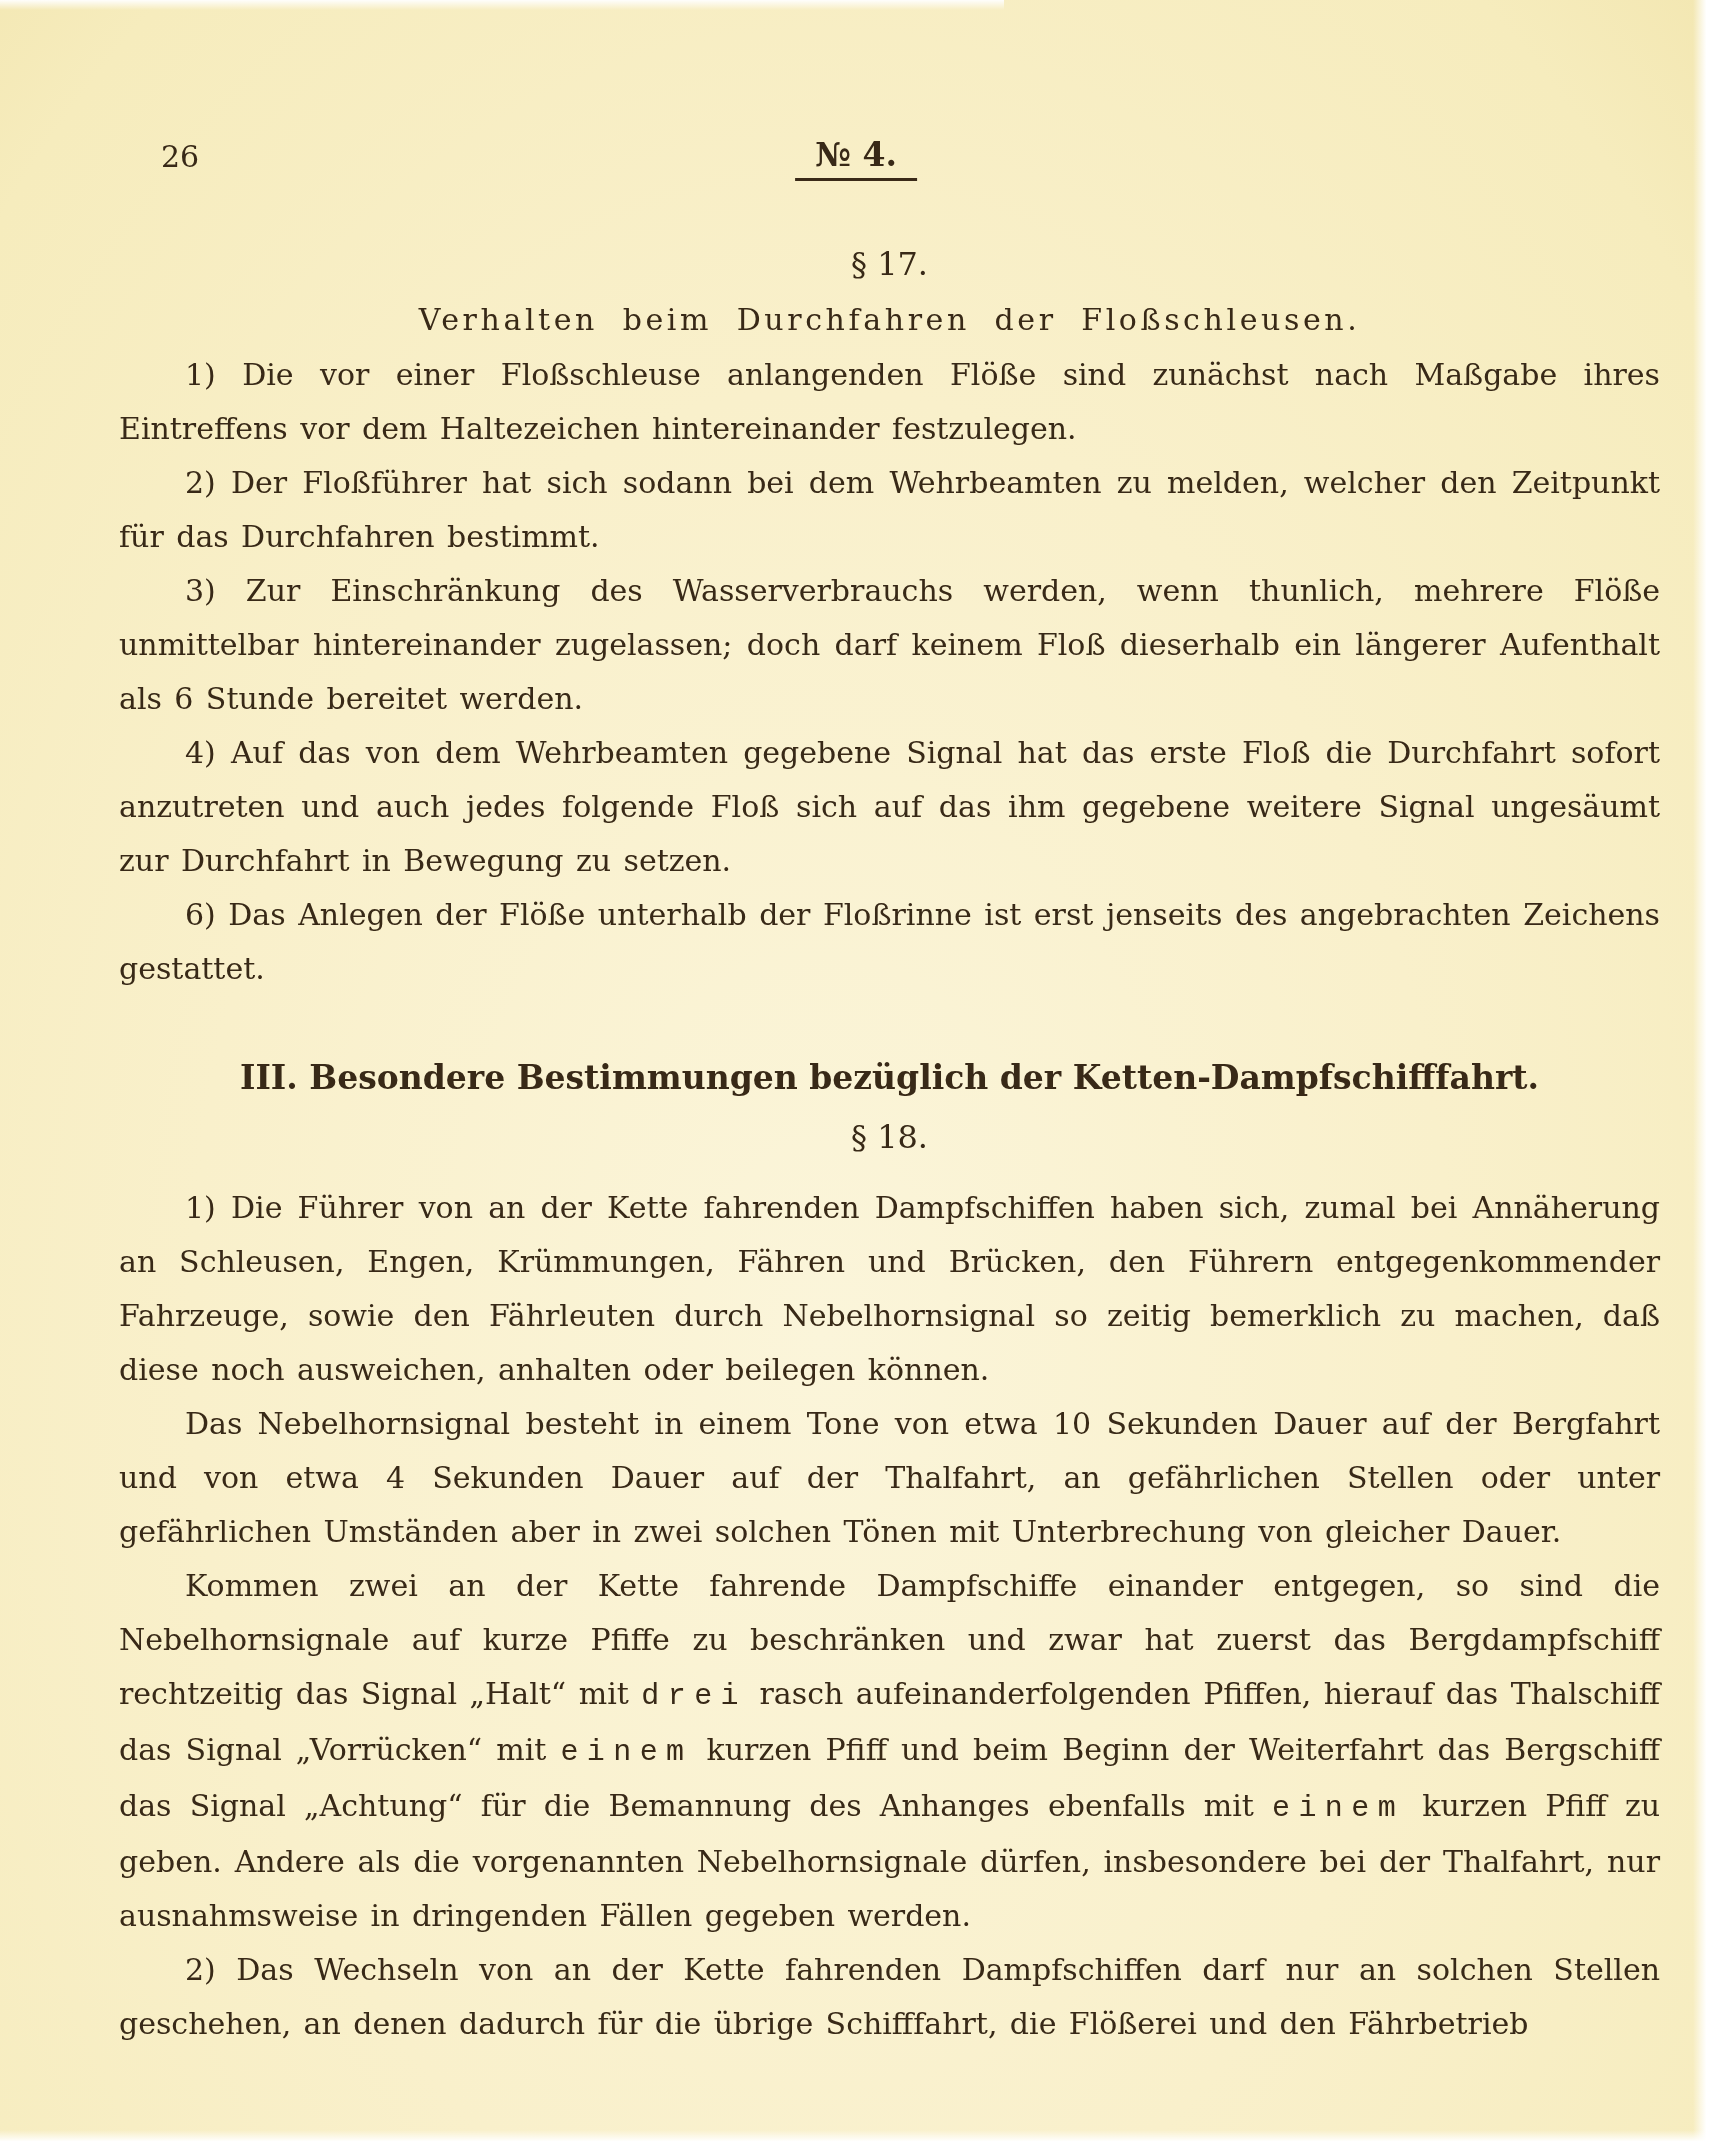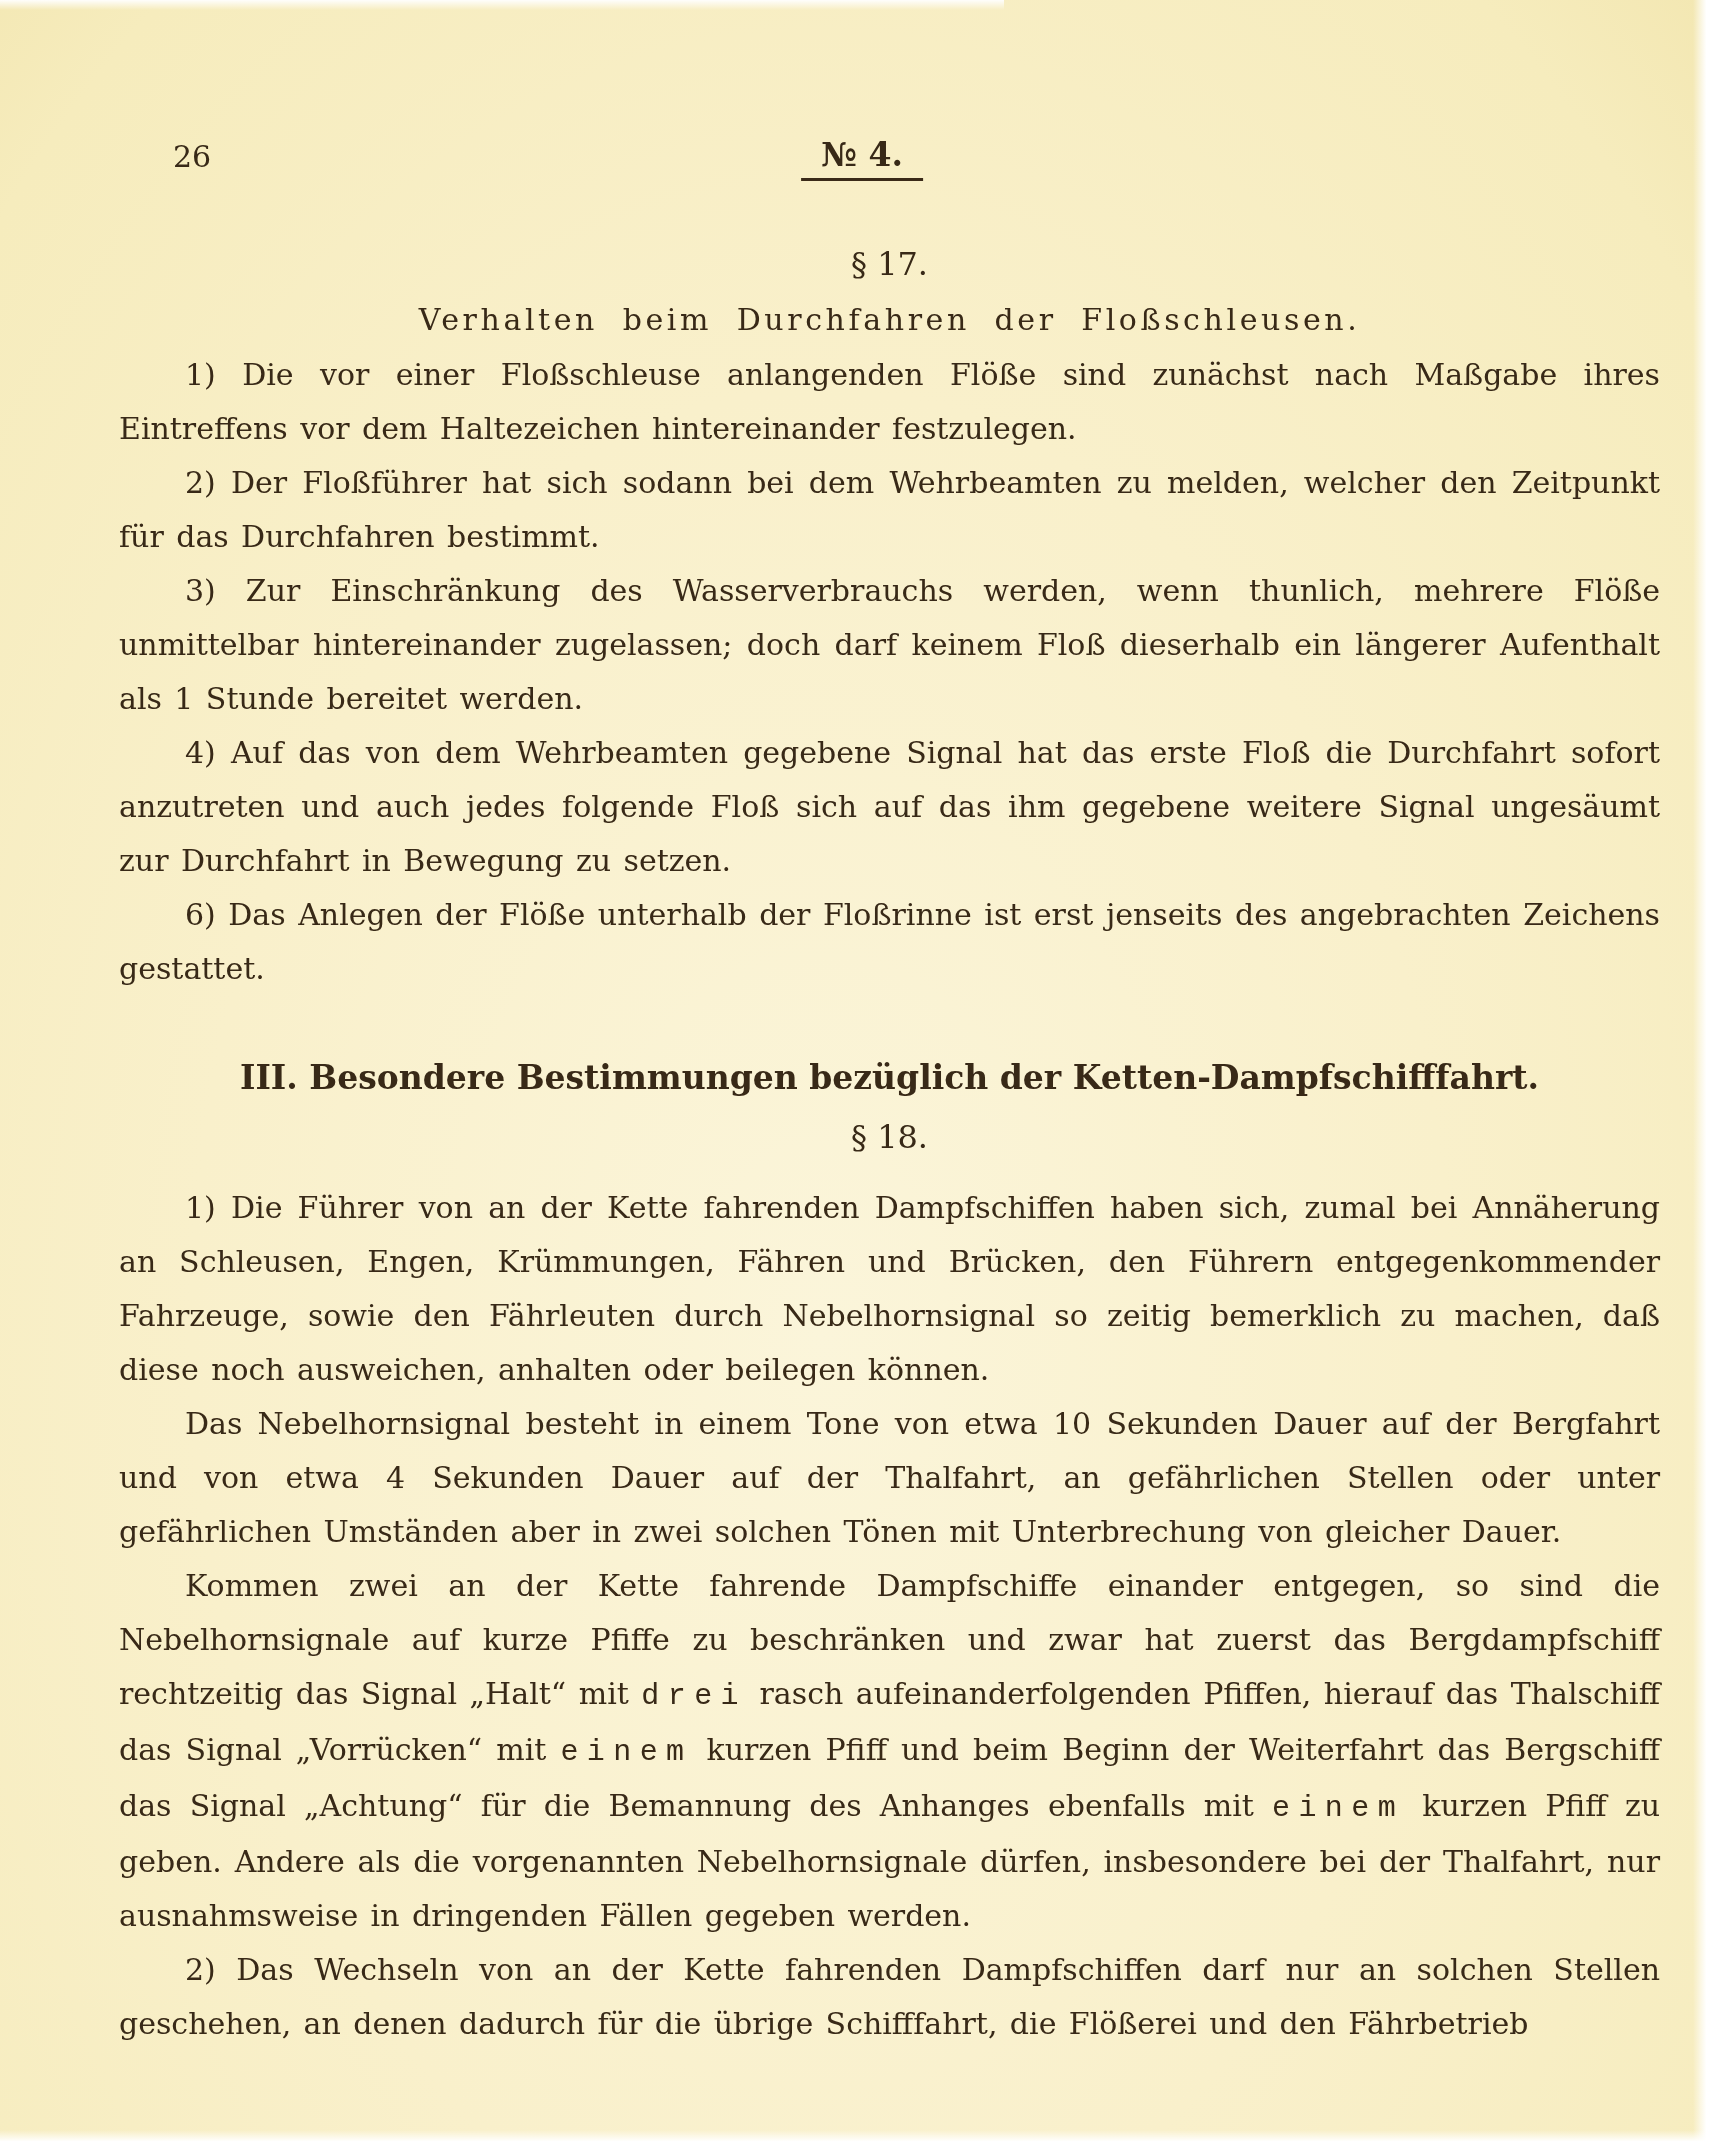--- a/index.html
+++ b/index.html
@@ -19,21 +19,21 @@
     background: linear-gradient(to bottom, rgba(255,255,255,.95), rgba(255,255,255,0));
   }
   .edge-right {
     right: 0; top: 0; width: 18.6px; height: 100%;
     background: linear-gradient(to left, #ffffff 30%, rgba(255,255,255,0));
   }
   .edge-bottom {
     left: 0; bottom: 0; width: 100%; height: 21.5px;
     background: linear-gradient(to top, #ffffff 45%, rgba(255,255,255,0));
   }
-  .masthead { position: relative; height: 237px; margin-left: 12px; }
+  .masthead { position: relative; height: 237px; }
   .folio {
     position: absolute; left: 161px; top: 142px;
     font-size: 30px; line-height: 1;
   }
   .issue {
     position: absolute; left: 50%; top: 138px; transform: translateX(-50%);
     font-size: 33px; font-weight: bold; line-height: 1;
     padding: 0 20px 7.2px 20px;
     border-bottom: 3.6px solid #3a2a18;
   }
@@ -68,21 +68,21 @@
   <div class="issue">№ 4.</div>
 </div>
 
 <div class="content">
 
   <div class="para-label">§ 17.</div>
   <div class="s17-title">Verhalten beim Durchfahren der Floßschleusen.</div>
 
   <p class="body-par">1) Die vor einer Floßschleuse anlangenden Flöße sind zunächst nach Maßgabe ihres Eintreffens vor dem Haltezeichen hintereinander festzulegen.</p>
   <p class="body-par">2) Der Floßführer hat sich sodann bei dem Wehrbeamten zu melden, welcher den Zeitpunkt für das Durchfahren bestimmt.</p>
-  <p class="body-par">3) Zur Einschränkung des Wasserverbrauchs werden, wenn thunlich, mehrere Flöße unmittelbar hintereinander zugelassen; doch darf keinem Floß dieserhalb ein längerer Aufenthalt als 1 Stunde bereitet werden.</p>
+  <p class="body-par">3) Zur Einschränkung des Wasserverbrauchs werden, wenn thunlich, mehrere Flöße unmittelbar hintereinander zugelassen; doch darf keinem Floß dieserhalb ein längerer Aufenthalt als 6 Stunde bereitet werden.</p>
   <p class="body-par">4) Auf das von dem Wehrbeamten gegebene Signal hat das erste Floß die Durchfahrt sofort anzutreten und auch jedes folgende Floß sich auf das ihm gegebene weitere Signal ungesäumt zur Durchfahrt in Bewegung zu setzen.</p>
   <p class="body-par">6) Das Anlegen der Flöße unterhalb der Floßrinne ist erst jenseits des angebrachten Zeichens gestattet.</p>
 
   <div class="sec3-heading">III. Besondere Bestimmungen bezüglich der Ketten-Dampfschifffahrt.</div>
 
   <div class="para-label s18-label">§ 18.</div>
 
   <p class="body-par">1) Die Führer von an der Kette fahrenden Dampfschiffen haben sich, zumal bei Annäherung an Schleusen, Engen, Krümmungen, Fähren und Brücken, den Führern entgegenkommender Fahrzeuge, sowie den Fährleuten durch Nebelhornsignal so zeitig bemerklich zu machen, daß diese noch ausweichen, anhalten oder beilegen können.</p>
   <p class="body-par">Das Nebelhornsignal besteht in einem Tone von etwa 10 Sekunden Dauer auf der Bergfahrt und von etwa 4 Sekunden Dauer auf der Thalfahrt, an gefährlichen Stellen oder unter gefährlichen Umständen aber in zwei solchen Tönen mit Unterbrechung von gleicher Dauer.</p>
 

